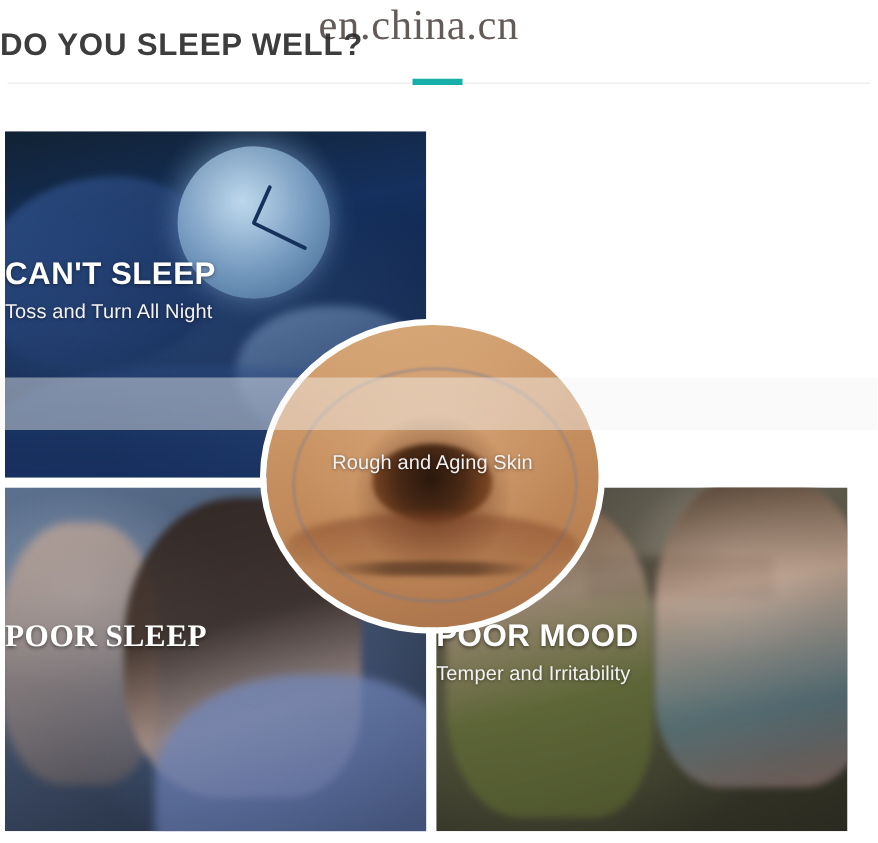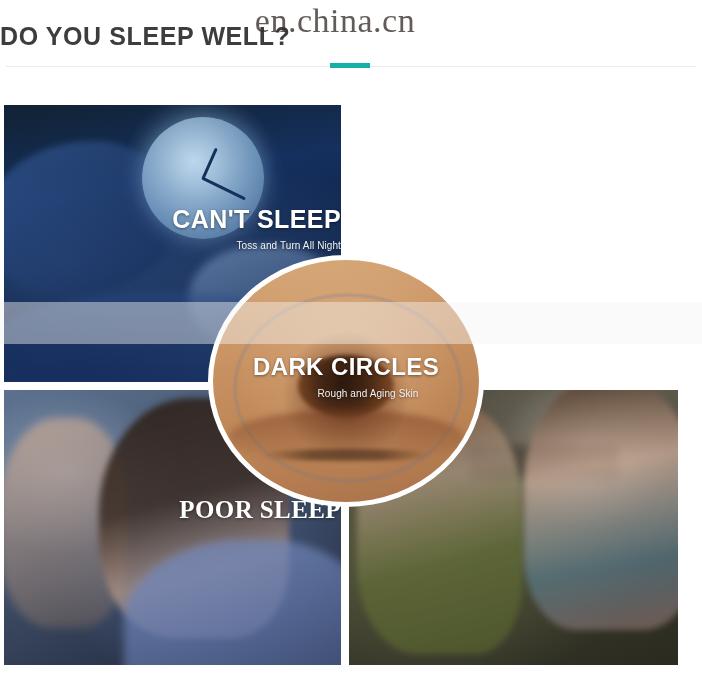--- a/index.html
+++ b/index.html
@@ -235,39 +235,38 @@
     width: 150px; height: 34px;
     background: rgba(60,52,42,0.55);
     filter: blur(4px);
   }
 
   
   .caption {
     position: absolute;
     left: 0;
     width: 100%;
-    text-align: right;
+    text-align: left;
     z-index: 6;
   }
   .cap-title {
     font-size: 25px;
     font-weight: bold;
     color: #ffffff;
     letter-spacing: 0.4px;
     line-height: 1.12;
     text-shadow: 0 1px 3px rgba(0,0,0,0.45);
   }
   .cap-sub {
     margin-top: 7px;
-    font-size: 10px;
+    font-size: 16px;
     color: #f2f2f2;
     letter-spacing: 0.1px;
     line-height: 1.25;
     text-shadow: 0 1px 3px rgba(0,0,0,0.45);
-    padding-left: 44px;
   }
   .cap-tl { top: 100px; }
   .cap-tr { top: 94px; }
   .cap-bl { top: 106px; font-family: Liberation Serif, serif; }
   .cap-br { top: 105px; }
 
   
   .center-circle {
     position: absolute;
     left: 208px;
@@ -386,29 +385,32 @@
       <div class="cap-title">POOR SLEEP</div>
     </div>
   </div>
 
   <div class="panel p-br">
     <div class="photo ph-poormood">
       <div class="wall-br"></div>
       <div class="woman-a"></div>
       <div class="woman-b"></div>
     </div>
+    <div class="caption cap-br">
+      <div class="cap-title">POOR MOOD</div>
+      <div class="cap-sub">Temper and Irritability</div>
+    </div>
   </div>
 
 </div>
 
 <div class="center-circle">
   <div class="eye-ring-inner"></div>
   <div class="eye-iris"></div>
   <div class="eye-lid"></div>
   <div class="lashes"></div>
   <div class="circle-caption">
-    <div class="cap-title">DARK CIRCLES</div>
     <div class="cap-sub">Rough and Aging Skin</div>
   </div>
 </div>
 
 <div class="watermark-band"></div>
 <div class="watermark-text">en.china.cn</div>
 
 </body></html>

